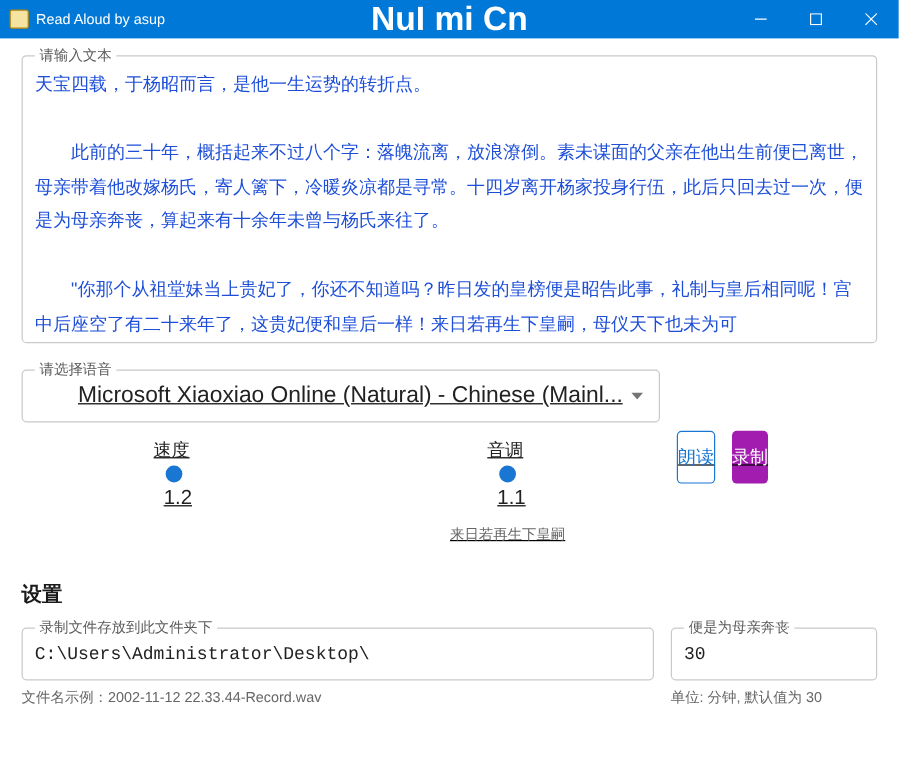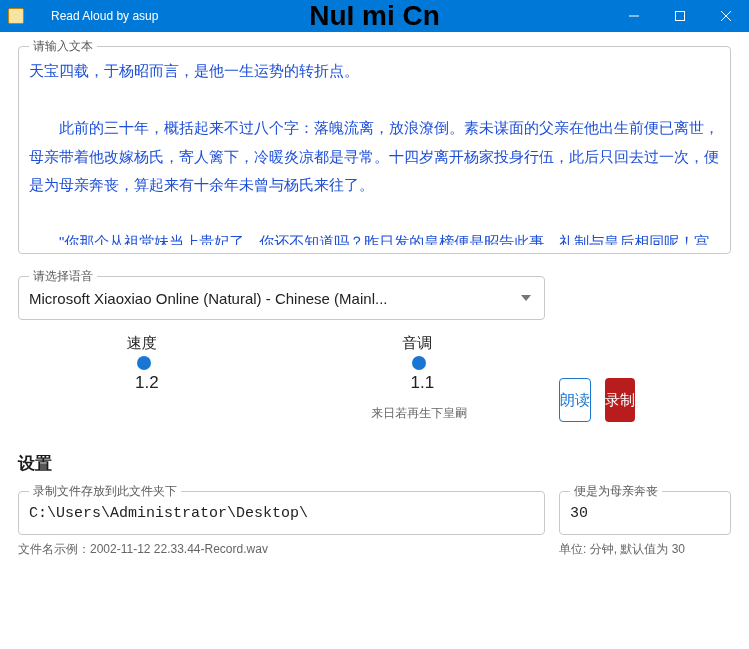--- a/index.html
+++ b/index.html
@@ -18,29 +18,29 @@
     align-items: center;
     position: relative;
   }
   .titlebar-icon {
     width: 16px; height: 16px;
     margin: 0 6px 0 8px;
     background: #f4e3a1;
     border: 1px solid #b8860b;
     border-radius: 2px;
   }
-  .titlebar-title { font-size: 12px; margin-left: 21px; }
+  .titlebar-title { font-size: 12px; }
   .titlebar-watermark {
     position: absolute;
     left: 50%;
     top: 50%;
     transform: translate(-50%, -50%);
     font-size: 28px;
     font-weight: 700;
-    color: #000000;
+    color: #ffffff;
     white-space: nowrap;
   }
   .window-controls {
     margin-left: auto;
     display: flex;
     height: 100%;
   }
   .win-btn {
     width: 46px;
     display: flex;
@@ -60,52 +60,54 @@
   }
   .fieldset-label {
     position: absolute;
     top: -9px;
     left: 10px;
     background: #fff;
     padding: 0 4px;
     font-size: 12px;
     color: #5a5a5a;
   }
-  .text-input-fieldset { height: 208px; }
+  .text-input-fieldset { height: 240px; }
   .text-area {
     width: 100%;
     height: 100%;
     border: none;
     resize: none;
     outline: none;
     font-family: inherit;
     font-size: 15px;
     line-height: 1.9;
     color: #1d4ed8;
     overflow-y: auto;
   }
   .text-area::-webkit-scrollbar { width: 8px; }
   .text-area::-webkit-scrollbar-thumb { background:#c9c9c9; border-radius:4px; }
 
   .row {
     display: flex;
     gap: 14px;
     margin-top: 22px;
-    align-items: flex-end;
+    align-items: center;
+    text-decoration: underline;
   }
   .voice-col { flex: 1; }
   .buttons-col { width: 172px; display: flex; flex-direction: row; gap: 14px; }
   .voice-fieldset { height: 44px; padding: 0 6px 0 10px; display:flex; align-items:center; }
   .voice-select {
-    font-size: 15px;
+    font-size: 19px;
     color: #222;
     flex: 1;
     white-space: nowrap;
     overflow: hidden;
     text-overflow: ellipsis;
+    margin-left: 36px;
   }
   .dropdown-arrow {
     width: 24px; height:24px;
     display:flex; align-items:center; justify-content:center;
     color:#757575;
   }
 
   .sliders-row {
     display:flex;
     gap: 24px;
@@ -144,21 +146,21 @@
     cursor:pointer;
     font-family: inherit;
   }
   .btn-outline {
     border: 1px solid #1976d2;
     color: #1976d2;
     background:#fff;
   }
   .btn-primary {
     border: none;
-    background: #b91c1c;
+    background: #a21caf;
     color: #fff;
   }
 
   .section-heading {
     margin-top: 30px;
     font-size: 17px;
     font-weight: 700;
     color:#1a1a1a;
   }
 

